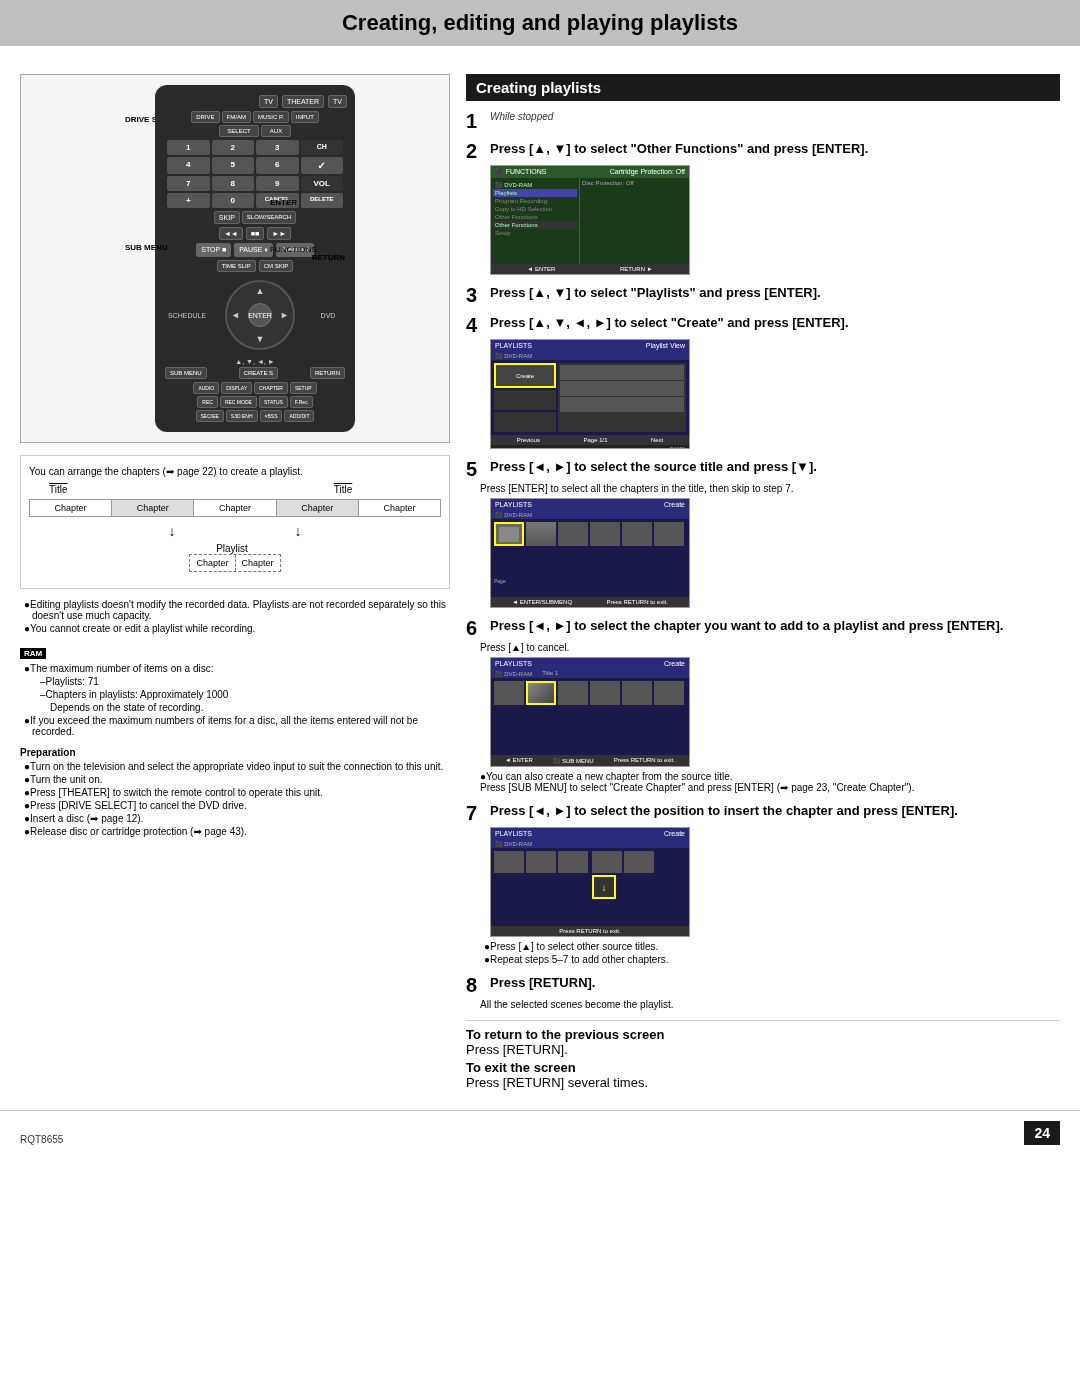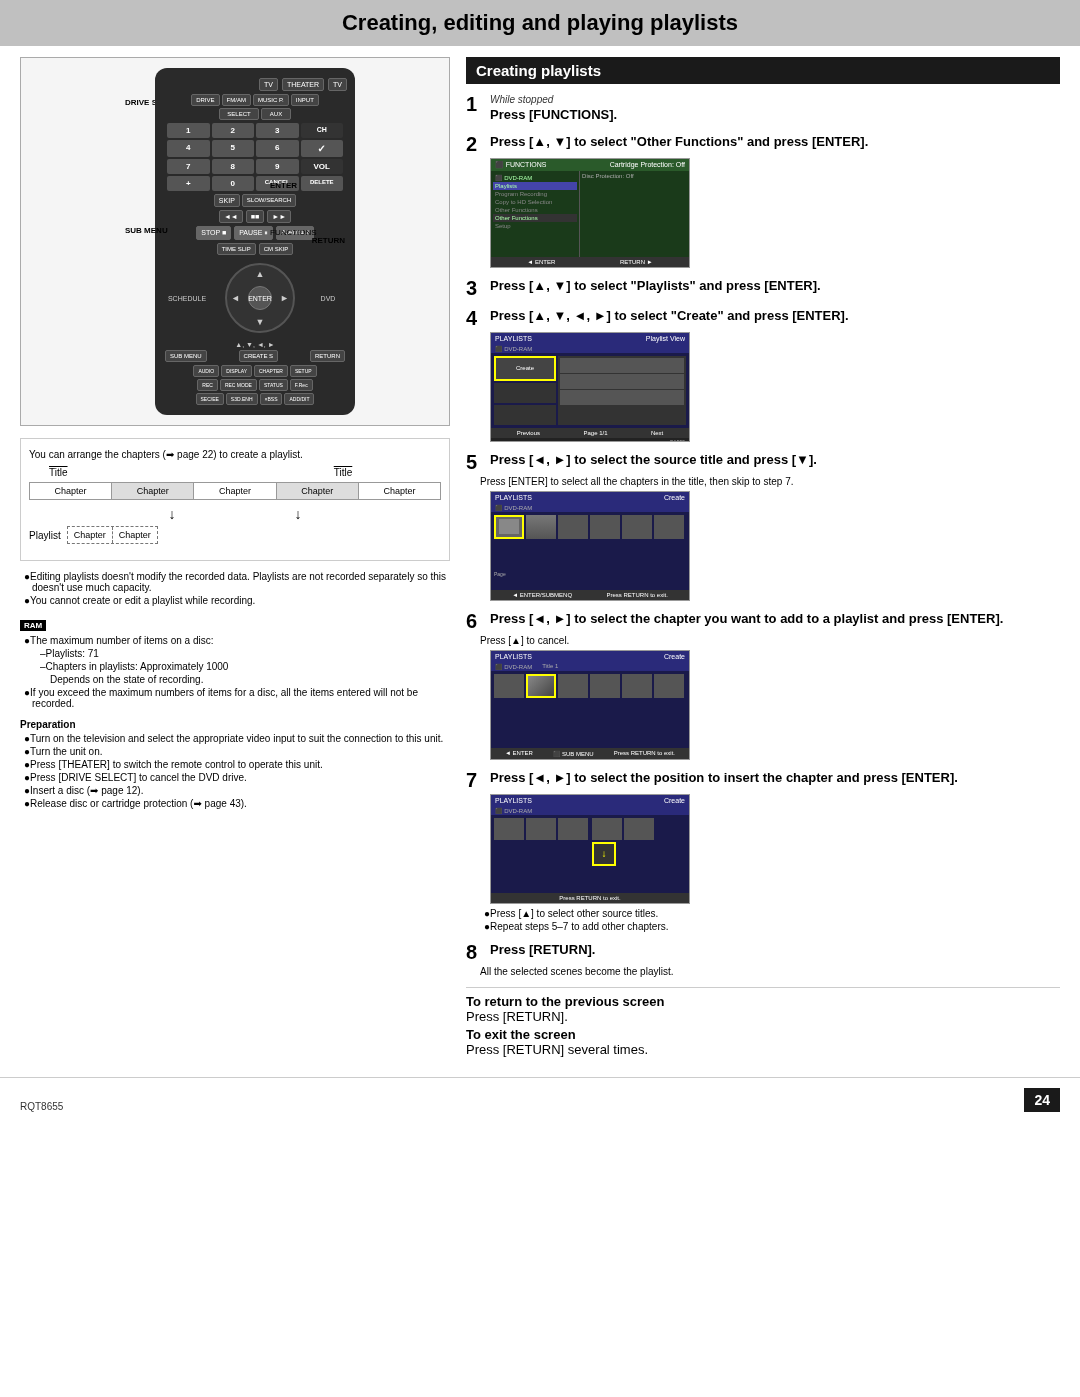--- a/index.html
+++ b/index.html
@@ -9,21 +9,21 @@
       width: 1080px;
       min-height: 1397px;
       font-size: 13px;
       color: #000;
     }
 
     .page-header {
       background: #c0c0c0;
       text-align: center;
       padding: 10px 0;
-      margin-bottom: 11px;
+      margin-bottom: 28px;
     }
     .page-header h1 {
       font-size: 22px;
       font-weight: bold;
       color: #000;
     }
 
     .main-content {
       display: flex;
       gap: 16px;
@@ -172,20 +172,21 @@
       justify-content: space-around;
       font-size: 14px;
       margin: 4px 0;
     }
 
     .playlist-row {
       display: flex;
       align-items: center;
       gap: 0;
       margin-bottom: 6px;
+      flex-direction: column;
     }
 
     .playlist-label {
       font-size: 10px;
       margin-right: 6px;
     }
 
     .playlist-boxes {
       display: flex;
       border: 1px dashed #777;
@@ -542,21 +543,20 @@
 
     <div class="section-header">
       <span>Creating playlists</span>
     </div>
 
     <div class="step">
       <div class="step-row">
         <span class="step-num">1</span>
         <div class="step-content">
           <div class="step-sub">While stopped</div>
-          <div class="step-text">Press [FUNCTIONS].</div>
         </div>
       </div>
     </div>
 
     <div class="step">
       <div class="step-row">
         <span class="step-num">2</span>
         <div class="step-content">
           <div class="step-text">Press [▲, ▼] to select "Other Functions" and press [ENTER].</div>
         </div>
@@ -708,20 +708,24 @@
             <div style="width:30px; height:24px; background:#555;"></div>
             <div style="width:30px; height:24px; background:#555;"></div>
           </div>
           <div style="background:#333; padding:2px 4px; font-size:6px; color:#fff; display:flex; justify-content:space-around;">
             <span>◄ ENTER</span>
             <span>⬛ SUB MENU</span>
             <span>Press RETURN to exit.</span>
           </div>
         </div>
       </div>
+      <div class="step-note" style="margin-left:0;">
+        ●You can also create a new chapter from the source title.<br>
+        Press [SUB MENU] to select "Create Chapter" and press [ENTER] (➡ page 23, "Create Chapter").
+      </div>
     </div>
 
     <div class="step">
       <div class="step-row">
         <span class="step-num">7</span>
         <div class="step-content">
           <div class="step-text">Press [◄, ►] to select the position to insert the chapter and press [ENTER].</div>
         </div>
       </div>
 

